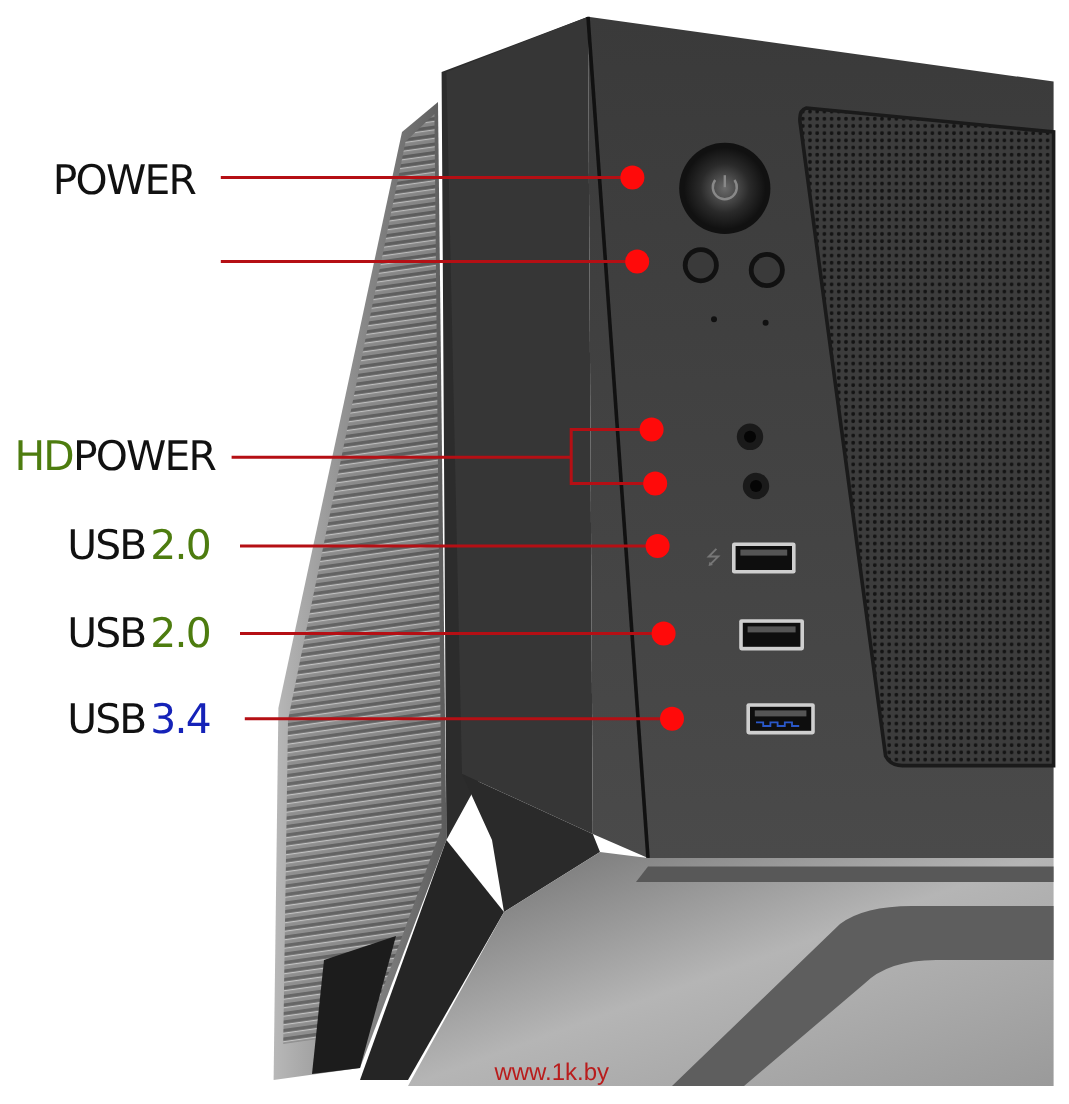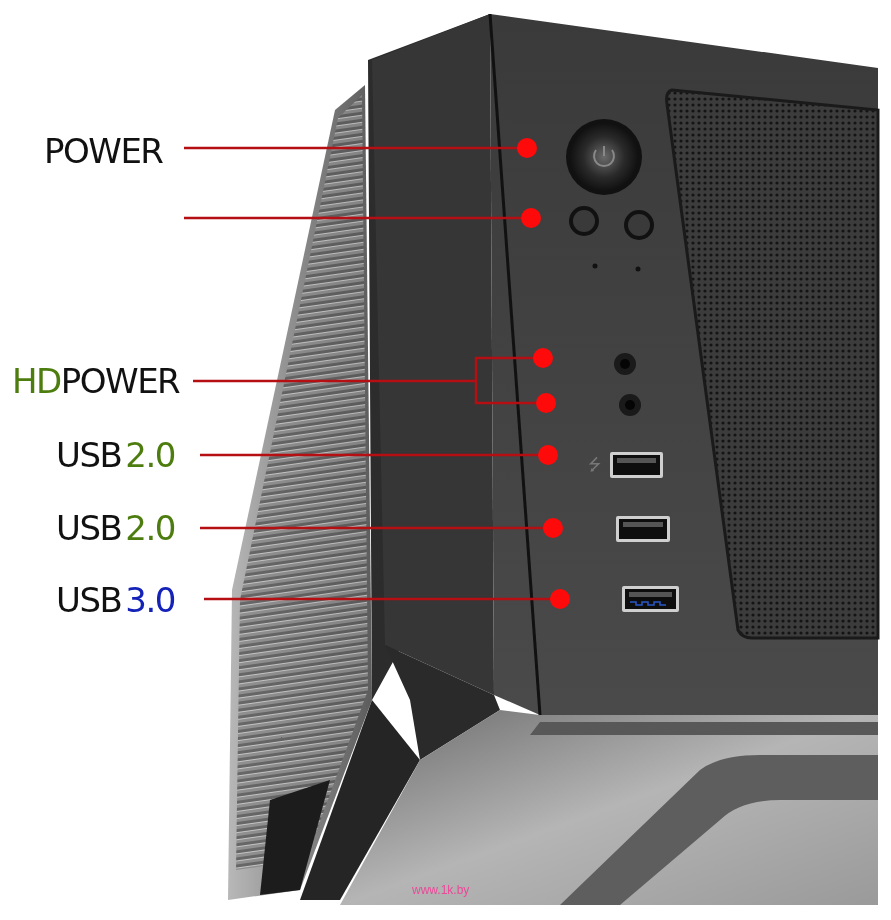--- a/index.html
+++ b/index.html
@@ -2,21 +2,21 @@
 <html><head>
 <meta charset="utf-8">
 <style>
   html, body { margin: 0; padding: 0; background: #ffffff; }
   #stage { position: relative; width: 891px; height: 920px; overflow: hidden; background: #ffffff; font-family: "DejaVu Sans", "Liberation Sans", sans-serif; }
   #photo { position: absolute; left: 0; top: 0; }
   .label { position: absolute; font-size: 34px; letter-spacing: -1.5px; color: #111111; white-space: nowrap; line-height: 1; font-weight: 500; }
   .label .red { color: #4d7c0f; }
   .label .blue { color: #1522b8; }
   .label .sp { display: inline-block; width: 4px; }
-  .watermark { position: absolute; left: 412px; top: 883px; font-size: 12px; color: #ec4899; font-family: "Liberation Sans", sans-serif; }
+  .watermark { position: absolute; left: 412px; top: 883px; font-size: 20px; color: #b91c1c; font-family: "Liberation Sans", sans-serif; }
 </style>
 </head>
 <body>
 
 <div id="stage">
 
   <svg id="photo" width="891" height="920" viewBox="0 0 891 920">
     <defs>
       <pattern id="mesh" width="6" height="6" patternUnits="userSpaceOnUse">
         <rect width="6" height="6" fill="#3c3c3c"></rect>
@@ -130,17 +130,17 @@
   <div class="label" style="left:12px; top:364px;">
     <span class="red">HD</span><span>POWER</span>
   </div>
   <div class="label" style="left:56px; top:438px;">
     <span>USB</span><span class="sp"></span><span class="red">2.0</span>
   </div>
   <div class="label" style="left:56px; top:511px;">
     <span>USB</span><span class="sp"></span><span class="red">2.0</span>
   </div>
   <div class="label" style="left:56px; top:583px;">
-    <span>USB</span><span class="sp"></span><span class="blue">3.0</span>
+    <span>USB</span><span class="sp"></span><span class="blue">3.4</span>
   </div>
 
   <div class="watermark">www.1k.by</div>
 </div>
 
 </body></html>

